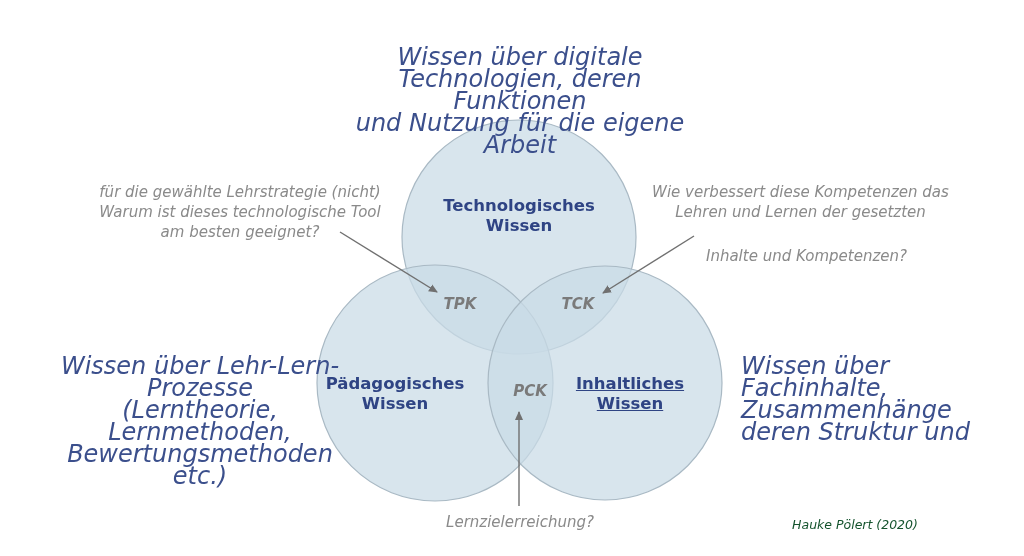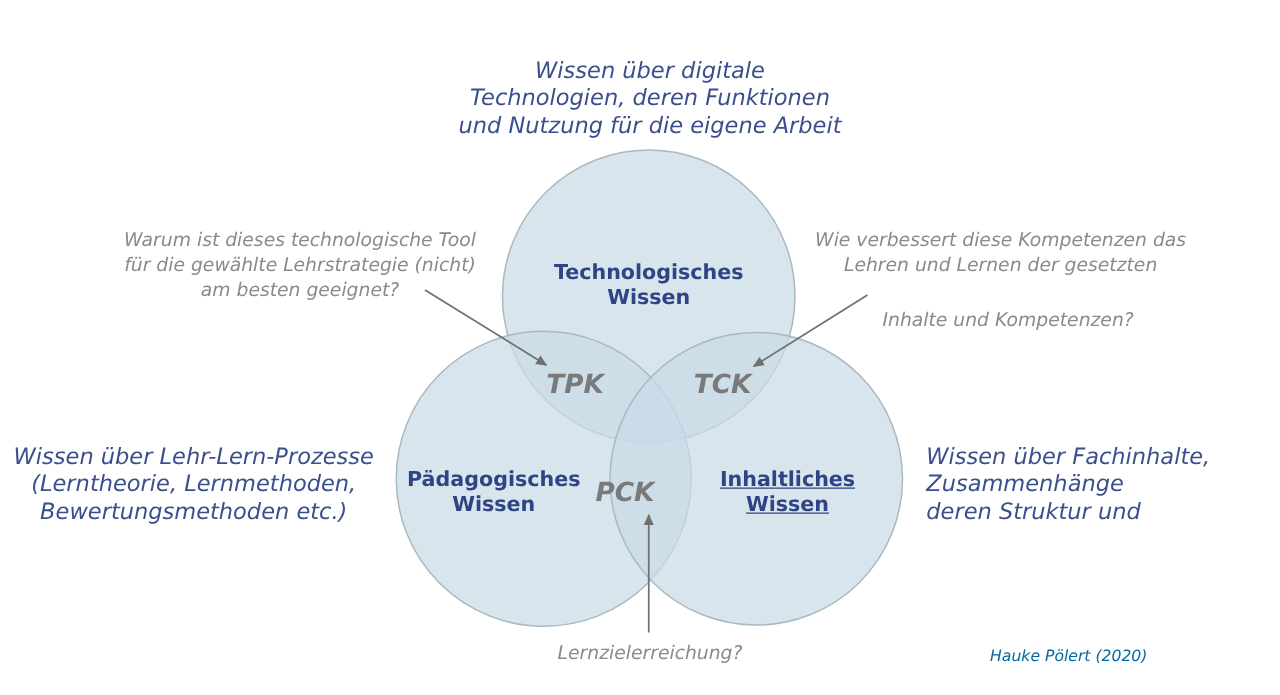--- a/index.html
+++ b/index.html
@@ -1,24 +1,24 @@
 <!DOCTYPE html>
 <html><head>
   <meta charset="utf-8">
   <style>
     html, body { margin: 0; padding: 0; background: #ffffff; }
     body { width: 1024px; height: 556px; position: relative; overflow: hidden;
            font-family: "DejaVu Sans", sans-serif; }
     .abs { position: absolute; }
-    .blue-italic { color: #3b4f8c; font-style: italic; font-size: 18px; line-height: 22px; font-weight: 300; }
+    .blue-italic { color: #3b4f8c; font-style: italic; font-size: 24px; line-height: 22px; font-weight: 300; }
     .grey-italic { color: #8a8a8a; font-style: italic; font-size: 15px; line-height: 20px; font-weight: 300; }
     .center { text-align: center; }
     .circle-label { color: #2f4484; font-weight: bold; font-size: 16.5px; line-height: 20px; text-align: center; }
-    .intersect-label { color: #7a7a7a; font-weight: bold; font-style: italic; font-size: 21px; text-align: center; }
-    .credit { color: #0369a1; font-style: italic; font-size: 12.5px; line-height: 17px; text-align: center; }
+    .intersect-label { color: #7a7a7a; font-weight: bold; font-style: italic; font-size: 15px; text-align: center; }
+    .credit { color: #14532d; font-style: italic; font-size: 12.5px; line-height: 17px; text-align: center; }
     svg.venn { position: absolute; left: 0; top: 0; }
   </style>
 </head>
 <body>
 
 <svg class="venn" width="1024" height="556" viewBox="0 0 1024 556">
   <defs>
     <marker id="arrowhead" markerWidth="10" markerHeight="10" refX="8" refY="5" orient="auto" markerUnits="userSpaceOnUse">
       <path d="M0,1 L9,5 L0,9 Z" fill="#707070"></path>
     </marker>
@@ -36,52 +36,52 @@
   <line x1="694" y1="236" x2="603" y2="293" stroke="#707070" stroke-width="1.4" marker-end="url(#arrowhead)"></line>
   <line x1="519" y1="506" x2="519" y2="412" stroke="#707070" stroke-width="1.4" marker-end="url(#arrowhead)"></line>
 </svg>
 
 <div class="abs blue-italic center" style="left:330px; top:46px; width:380px;">
   <div>Wissen über digitale</div>
   <div>Technologien, deren Funktionen</div>
   <div>und Nutzung für die eigene Arbeit</div>
 </div>
 
-<div class="abs blue-italic center" style="left:0px; top:355px; width:310px;">
+<div class="abs blue-italic center" style="left:0px; top:355px; width:310px;padding-left:45px;">
   <div>Wissen über Lehr-Lern-Prozesse</div>
   <div>(Lerntheorie, Lernmethoden,</div>
   <div>Bewertungsmethoden etc.)</div>
 </div>
 
 <div class="abs blue-italic" style="left:741px; top:355px; width:270px;">
   <div>Wissen über Fachinhalte,</div>
   <div>Zusammenhänge</div>
   <div>deren Struktur und</div>
 </div>
 
-<div class="abs circle-label" style="left:419px; top:208px; width:200px;">
+<div class="abs circle-label" style="left:419px; top:196px; width:200px;">
   <div>Technologisches</div>
   <div>Wissen</div>
 </div>
 <div class="abs circle-label" style="left:310px; top:374px; width:170px;">
   <div>Pädagogisches</div>
   <div>Wissen</div>
 </div>
 <div class="abs circle-label" style="left:560px; top:374px; width:140px;text-decoration:underline;">
   <div>Inhaltliches</div>
   <div>Wissen</div>
 </div>
 
 <div class="abs intersect-label" style="left:430px; top:295px; width:60px;">TPK</div>
 <div class="abs intersect-label" style="left:548px; top:295px; width:60px;">TCK</div>
-<div class="abs intersect-label" style="left:470px; top:382px; width:60px;text-align:center;">PCK</div>
+<div class="abs intersect-label" style="left:500px; top:382px; width:60px;text-align:center;">PCK</div>
 
 <div class="abs grey-italic center" style="left:70px; top:182px; width:340px;">
+  <div>für die gewählte Lehrstrategie (nicht)</div>
   <div>Warum ist dieses technologische Tool</div>
-  <div>für die gewählte Lehrstrategie (nicht)</div>
   <div>am besten geeignet?</div>
 </div>
 <div class="abs grey-italic center" style="left:628px; top:182px; width:345px;">
   <div>Wie verbessert diese Kompetenzen das</div>
   <div>Lehren und Lernen der gesetzten</div>
   <div style="padding-left:12px;margin-top:24px;">Inhalte und Kompetenzen?</div>
 </div>
 <div class="abs grey-italic center" style="left:410px; top:512px; width:220px;">
   <div>Lernzielerreichung?</div>
 </div>

